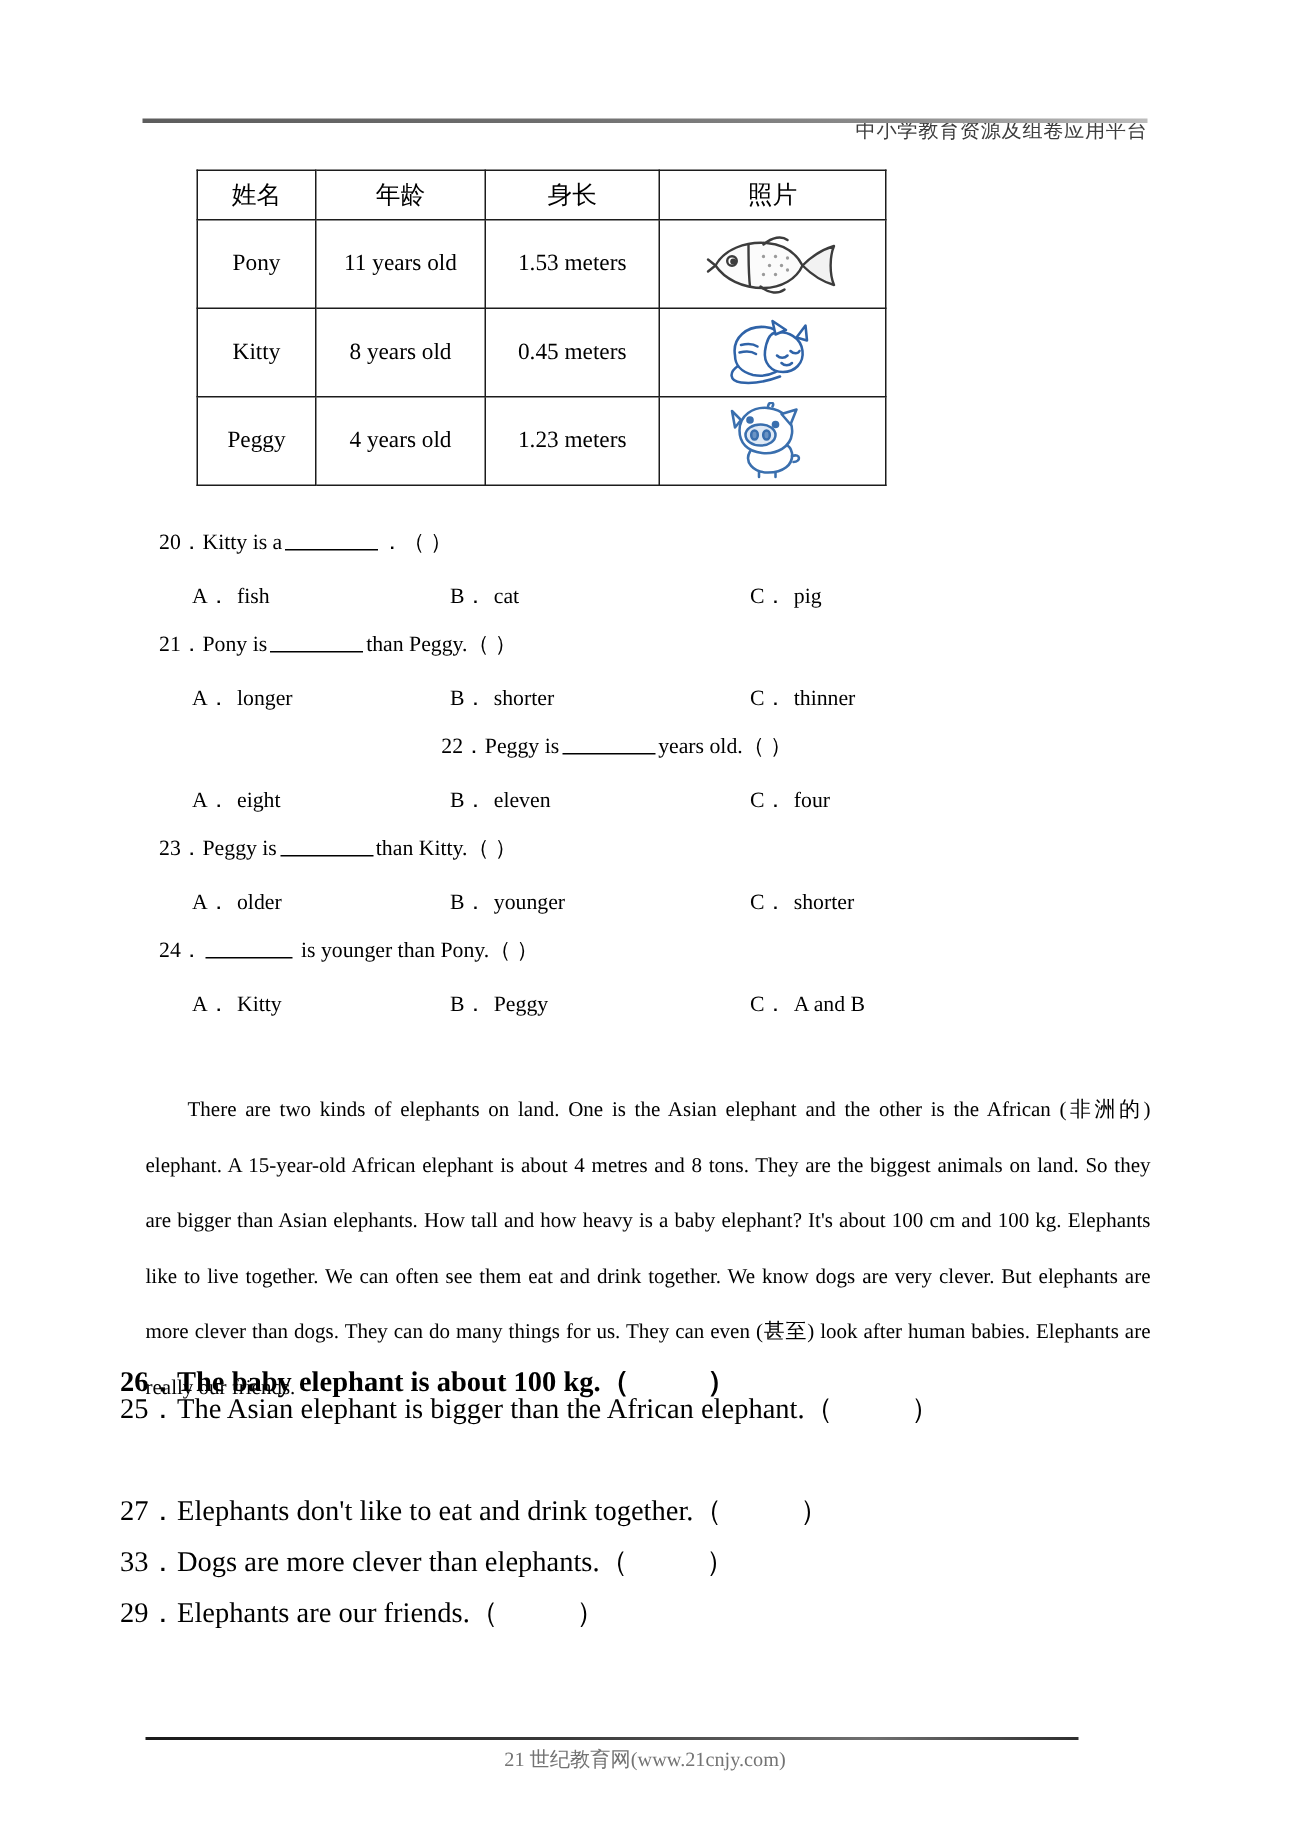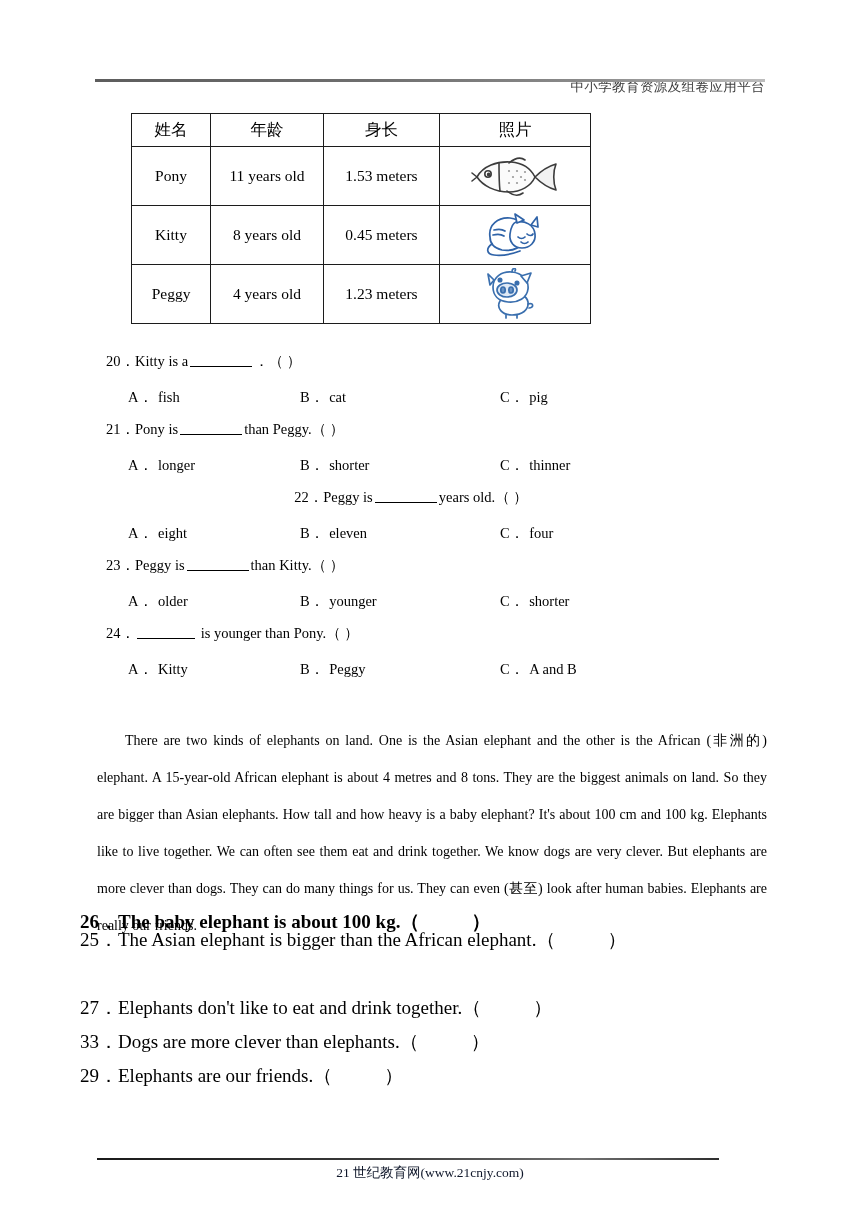--- a/index.html
+++ b/index.html
@@ -165,21 +165,21 @@
     height: 2px;
     background: linear-gradient(to right, #1a1a1a 0%, #3a3a3a 45%, #707070 78%, #2e2e2e 100%);
   }
   .footer-text {
     position: absolute;
     left: 0px;
     top: 1164px;
     width: 860px;
     text-align: center;
     font-size: 13.5px;
-    color: #0f172a;
+    color: #737373;
     font-family: "Liberation Serif", "DejaVu Serif", serif;
   }
 </style>
 </head>
 <body>
 
 <div class="header">
 
 
   <div class="header-slogan">中小学教育资源及组卷应用平台</div>

